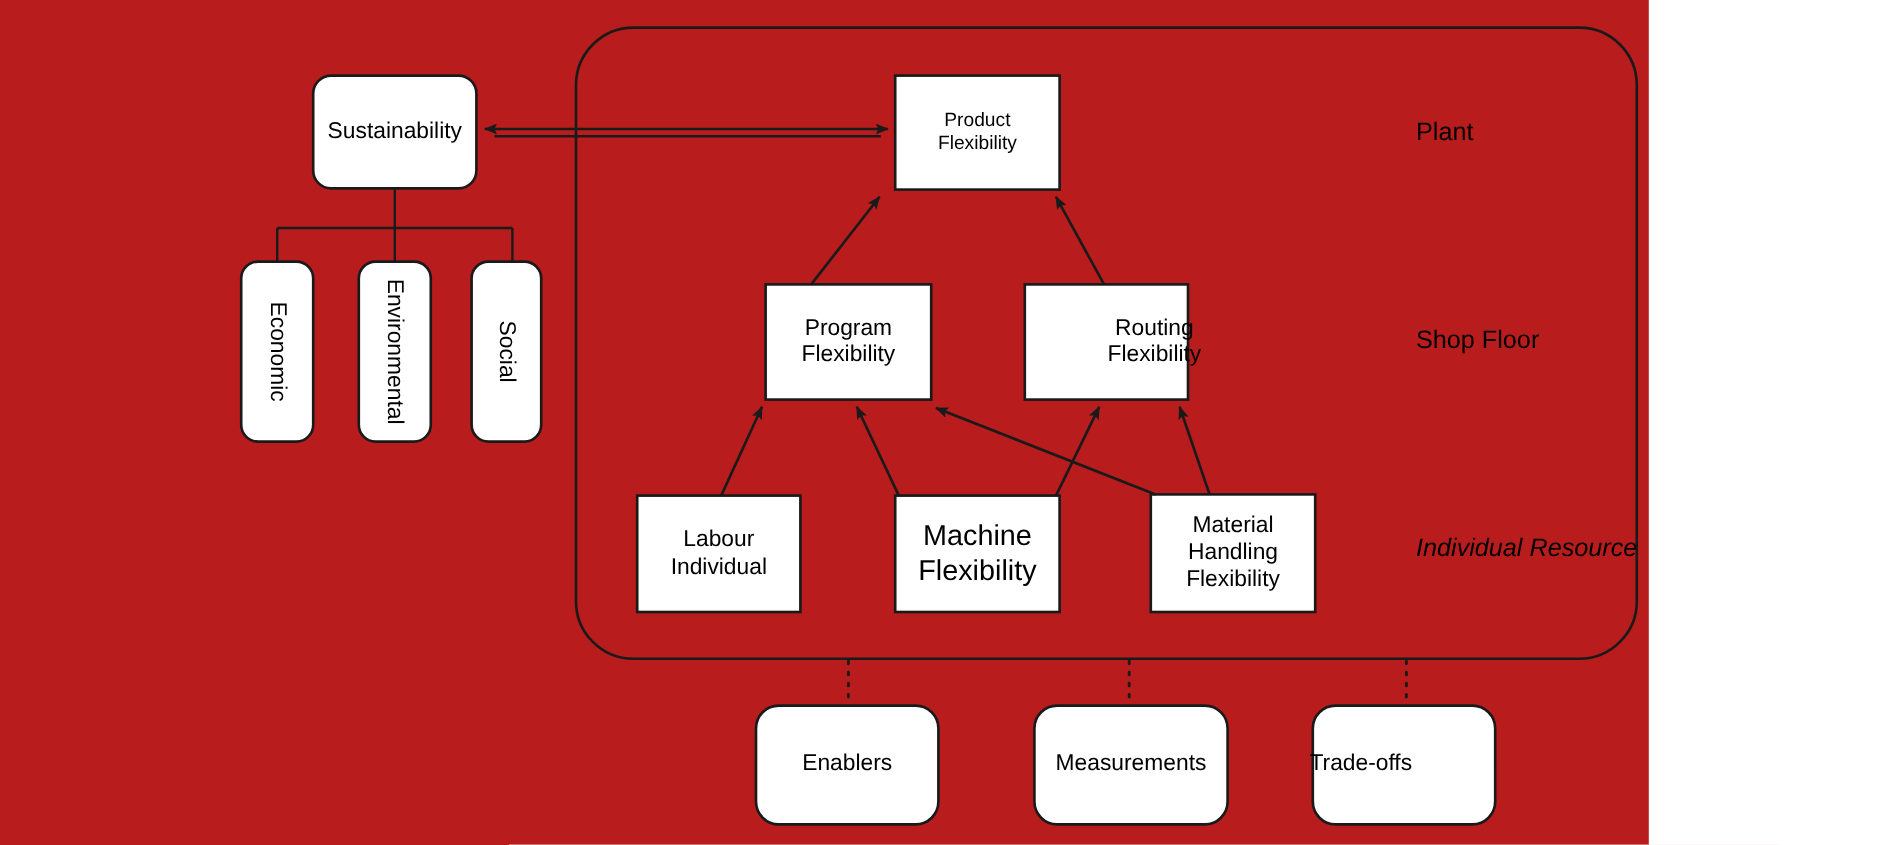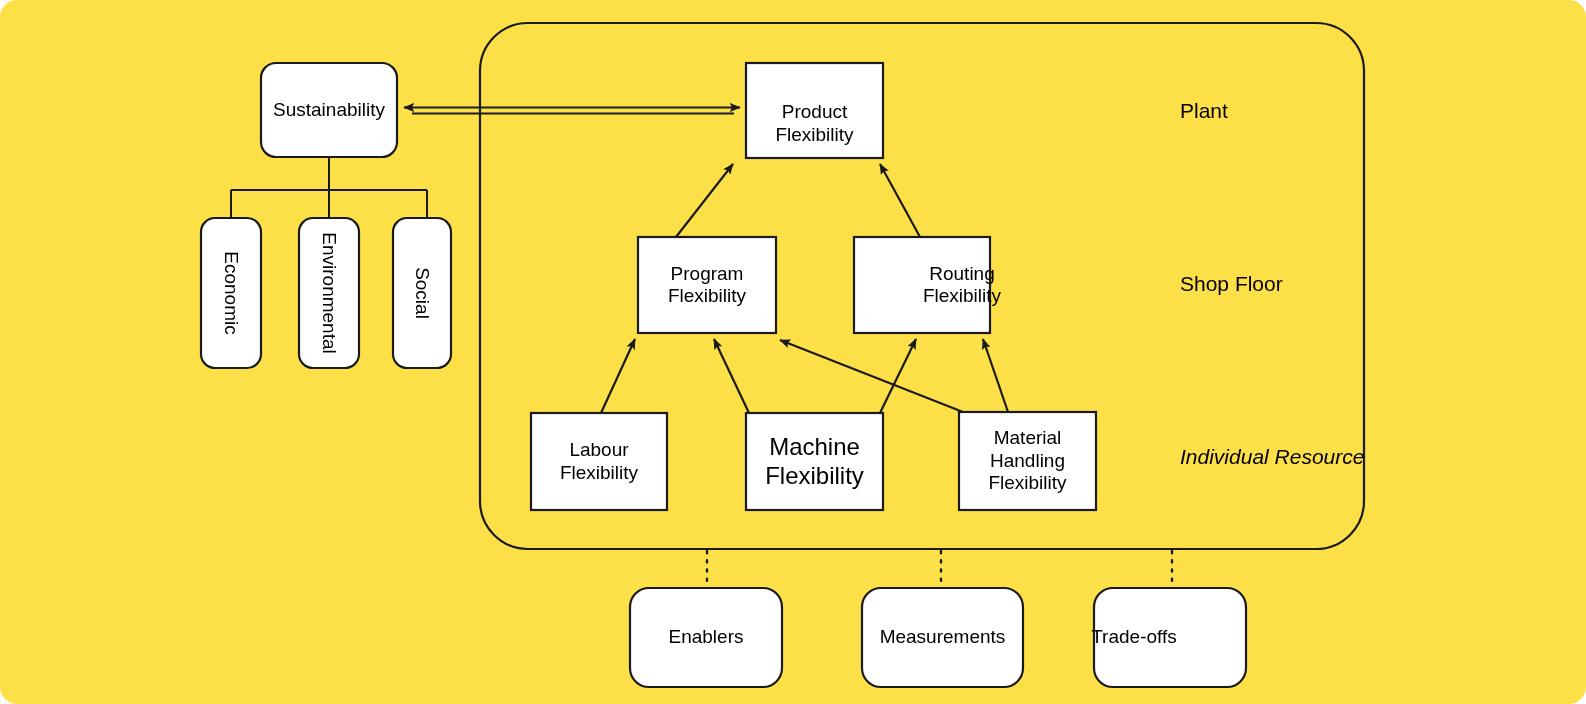--- a/index.html
+++ b/index.html
@@ -5,25 +5,24 @@
   html, body {
     margin: 0;
     padding: 0;
     background: #ffffff;
   }
   body {
     font-family: "Liberation Sans", sans-serif;
   }
   #diagram-root {
     position: relative;
-    width: 1586px;
+    width: 1374px;
     height: 704px;
-    background: #fde047;
+    background: #b91c1c;
     overflow: hidden;
-    border-radius: 17px;
   }
   #diagram-svg {
     position: absolute;
     left: 0;
     top: 0;
     width: 1586px;
     height: 704px;
   }
   .node-label {
     position: absolute;
@@ -123,30 +122,30 @@
   <div class="vert-label" style="left:201px; top:218px; width:60px; height:150px; font-size:19px;">
     <span>Economic</span>
   </div>
   <div class="vert-label" style="left:299px; top:218px; width:60px; height:150px; font-size:19px;">
     <span>Environmental</span>
   </div>
   <div class="vert-label" style="left:393px; top:218px; width:58px; height:150px; font-size:19px;">
     <span>Social</span>
   </div>
 
-  <div class="node-label" style="left:746px; top:76px; width:137px; height:95px; font-size:19px;">Product
+  <div class="node-label" style="left:746px; top:63px; width:137px; height:95px; font-size:16px;">Product
 Flexibility</div>
 
   <div class="node-label" style="left:638px; top:237px; width:138px; height:96px; font-size:19px;">Program
 Flexibility</div>
   <div class="node-label" style="left:854px; top:237px; width:136px; height:96px; font-size:19px;padding-left:40px;">Routing
 Flexibility</div>
 
   <div class="node-label" style="left:531px; top:413px; width:136px; height:97px; font-size:19px;">Labour
-Flexibility</div>
+Individual</div>
   <div class="node-label" style="left:746px; top:413px; width:137px; height:97px; font-size:24px;">Machine
 Flexibility</div>
   <div class="node-label" style="left:959px; top:412px; width:137px; height:98px; font-size:19px;">Material
 Handling
 Flexibility</div>
 
   <div class="tier-label" style="left:1153px; top:99px; font-size:21px;">Plant</div>
   <div class="tier-label" style="left:1153px; top:272px; font-size:21px;">Shop Floor</div>
   <div class="tier-label" style="left:1153px; top:445px; font-size:21px;font-style:italic;">Individual Resource</div>
 

